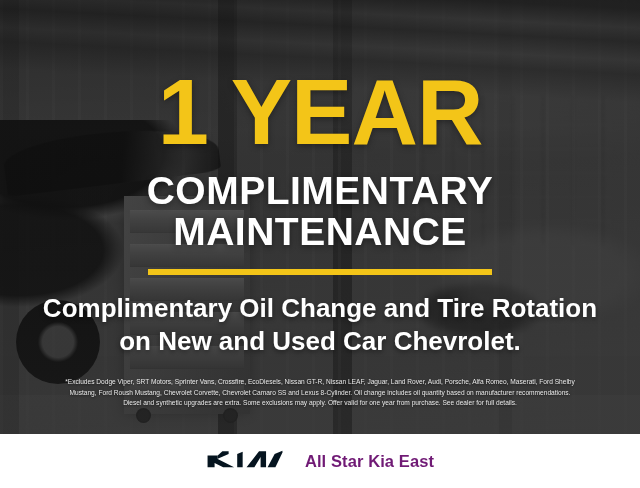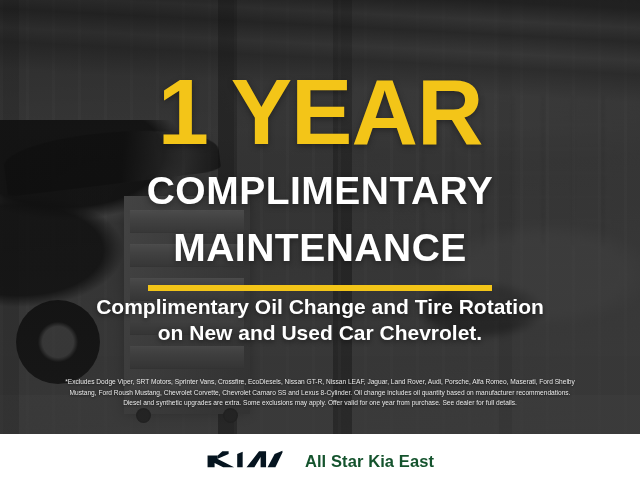--- a/index.html
+++ b/index.html
@@ -139,31 +139,31 @@
   .sub1, .sub2 {
     font-size:39px;
     line-height:1.02;
     font-weight:700;
     letter-spacing:.5px;
     color:#ffffff;
     text-shadow:0 2px 6px rgba(0,0,0,.40);
     white-space:nowrap;
   }
   .sub1 { margin-top:20px; }
-  .sub2 { margin-top:17px; }
+  .sub2 { margin-top:1px; }
 
   .rule {
     width:344px; height:6px;
     background:#f3c518;
     margin-top:17px;
   }
 
   .tagline {
-    margin-top:3px;
-    font-size:21px;
+    margin-top:17px;
+    font-size:26px;
     line-height:1.26;
     font-weight:700;
     color:#ffffff;
     text-shadow:0 2px 5px rgba(0,0,0,.45);
     white-space:nowrap;
   }
 
   .disclaimer {
     position:absolute; left:14px; right:14px; top:377px;
     font-size:6.6px;
@@ -179,21 +179,21 @@
     position:absolute; left:0; top:434px;
     width:640px; height:54px;
     background:#ffffff;
     display:flex; align-items:center; justify-content:center;
     gap:21px;
   }
   .kia-logo { display:block; width:78px; height:22px; }
   .dealer-name {
     font-size:16.5px;
     font-weight:600;
-    color:#14532d;
+    color:#701a75;
     letter-spacing:.1px;
     white-space:nowrap;
   }
 </style>
 </head>
 <body>
 
 <div id="banner">
 
   <div class="hero">

